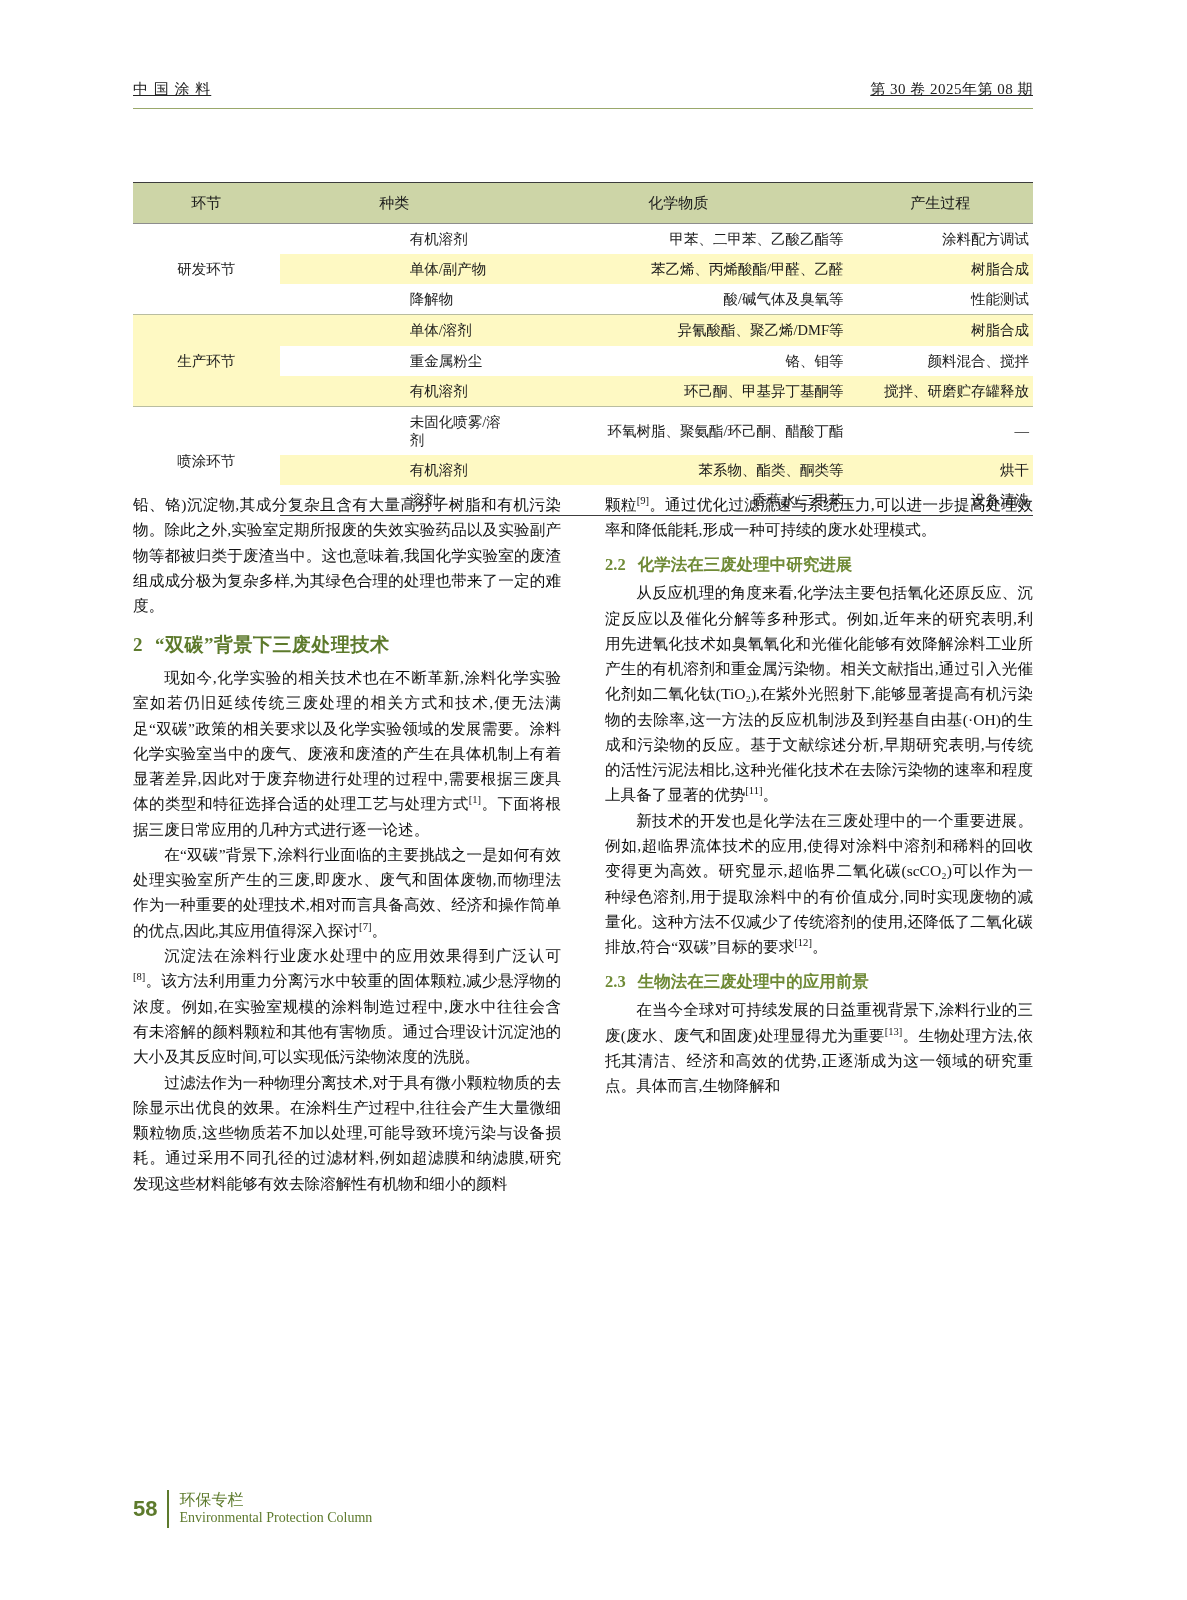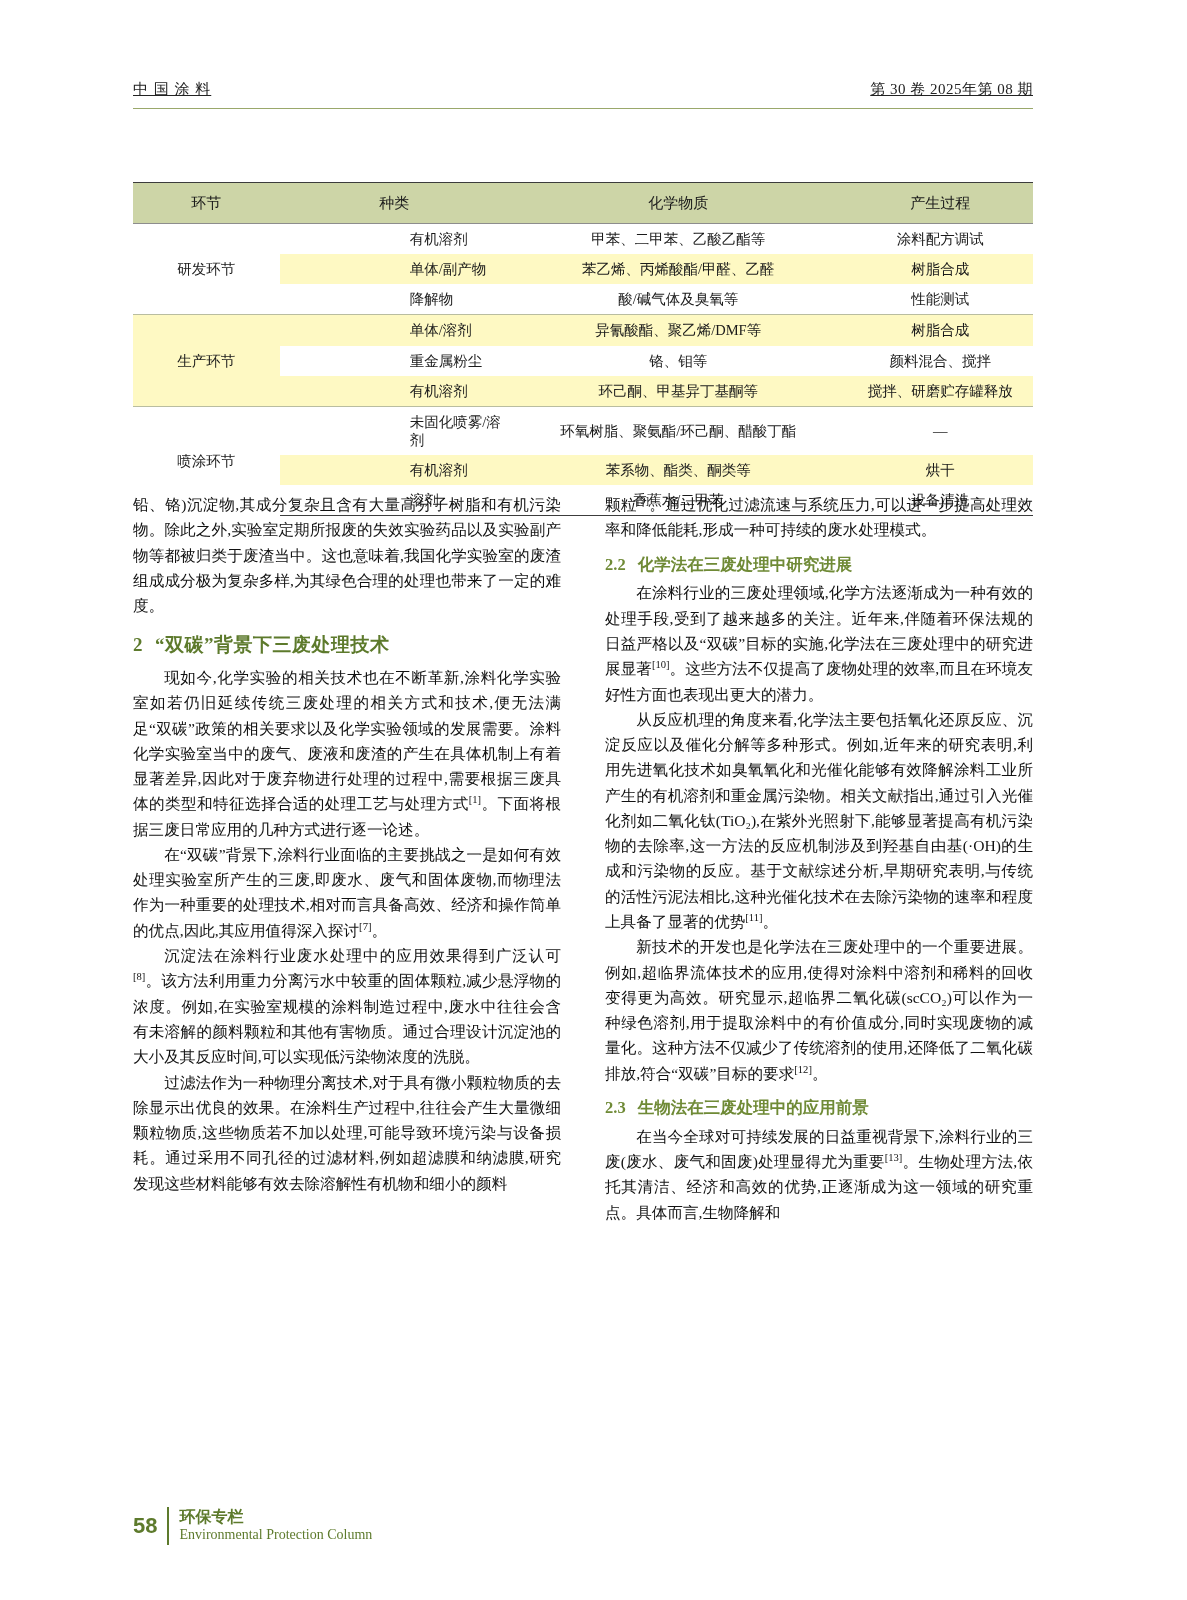--- a/index.html
+++ b/index.html
@@ -84,21 +84,21 @@
   table.vtable thead th {
     background: #cdd5a7;
     font-size: 15px;
     text-align: center;
     height: 28px;
     border-top: 1.6px solid #3c3c3c;
     border-bottom: 1px solid #8d8d8d;
   }
   table.vtable tbody tr.alt td { background: #fef9c3; }
   table.vtable tbody tr td { background: #ffffff; }
-  table.vtable td.c { text-align: center; margin-top: 32px; }
+  table.vtable td.c { text-align: right; margin-top: 32px; }
   table.vtable td.stage {
     text-align: center;
     vertical-align: middle;
   }
   table.vtable td.kind { text-align: left; padding-left: 130px; }
   table.vtable tbody tr.lastrow td { border-bottom: 1.6px solid #3c3c3c; }
   table.vtable td.sep { border-top: 1px solid #b9bda0; }
 
   
   .col {
@@ -127,40 +127,40 @@
     font-size: 16.5px;
     font-weight: bold;
     color: #6f8a36;
   }
   h3.sub .num { margin-right: 12px; }
   sup { font-size: 0.68em; vertical-align: super; }
   
   .footer {
     position: absolute;
     left: 133px;
-    bottom: 55px;
+    bottom: 72px;
     display: flex;
     align-items: center;
   }
   .footer .pageno {
     font-size: 22px;
     font-weight: bold;
     color: #5d7a2c;
     margin-right: 10px;
     font-family: "Liberation Sans", sans-serif;
   }
   .footer .bar {
     width: 2px;
     height: 38px;
     background: #5d7a2c;
     margin-right: 10px;
   }
   .footer .txt .cn {
     font-size: 16px;
-    font-weight: bold;
+    font-weight: normal;
     color: #5d7a2c;
     display: block;
     line-height: 1.15;
     font-family: "Liberation Sans", sans-serif;
   }
   .footer .txt .en {
     font-size: 14px;
     color: #5d7a2c;
     display: block;
     line-height: 1.2;
@@ -259,21 +259,20 @@
     <p>过滤法作为一种物理分离技术,对于具有微小颗粒物质的去除显示出优良的效果。在涂料生产过程中,往往会产生大量微细颗粒物质,这些物质若不加以处理,可能导致环境污染与设备损耗。通过采用不同孔径的过滤材料,例如超滤膜和纳滤膜,研究发现这些材料能够有效去除溶解性有机物和细小的颜料</p>
   </div>
 
   <div class="col right">
     <p class="noind"><span>颗粒</span><sup>[9]</sup><span>。通过优化过滤流速与系统压力,可以进一步提高处理效率和降低能耗,形成一种可持续的废水处理模式。</span></p>
 
     <h3 class="sub">
       <span class="num">2.2</span><span>化学法在三废处理中研究进展</span>
     </h3>
 
-    <p><span>在涂料行业的三废处理领域,化学方法逐渐成为一种有效的处理手段,受到了越来越多的关注。近年来,伴随着环保法规的日益严格以及“双碳”目标的实施,化学法在三废处理中的研究进展显著</span><sup>[10]</sup><span>。这些方法不仅提高了废物处理的效率,而且在环境友好性方面也表现出更大的潜力。</span></p>
 
     <p><span>从反应机理的角度来看,化学法主要包括氧化还原反应、沉淀反应以及催化分解等多种形式。例如,近年来的研究表明,利用先进氧化技术如臭氧氧化和光催化能够有效降解涂料工业所产生的有机溶剂和重金属污染物。相关文献指出,通过引入光催化剂如二氧化钛(TiO₂),在紫外光照射下,能够显著提高有机污染物的去除率,这一方法的反应机制涉及到羟基自由基(·OH)的生成和污染物的反应。基于文献综述分析,早期研究表明,与传统的活性污泥法相比,这种光催化技术在去除污染物的速率和程度上具备了显著的优势</span><sup>[11]</sup><span>。</span></p>
 
     <p><span>新技术的开发也是化学法在三废处理中的一个重要进展。例如,超临界流体技术的应用,使得对涂料中溶剂和稀料的回收变得更为高效。研究显示,超临界二氧化碳(scCO₂)可以作为一种绿色溶剂,用于提取涂料中的有价值成分,同时实现废物的减量化。这种方法不仅减少了传统溶剂的使用,还降低了二氧化碳排放,符合“双碳”目标的要求</span><sup>[12]</sup><span>。</span></p>
 
     <h3 class="sub">
       <span class="num">2.3</span><span>生物法在三废处理中的应用前景</span>
     </h3>
 
     <p><span>在当今全球对可持续发展的日益重视背景下,涂料行业的三废(废水、废气和固废)处理显得尤为重要</span><sup>[13]</sup><span>。生物处理方法,依托其清洁、经济和高效的优势,正逐渐成为这一领域的研究重点。具体而言,生物降解和</span></p>

